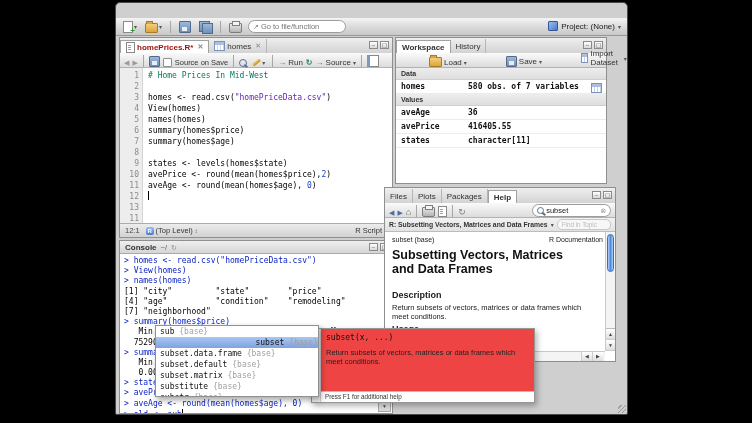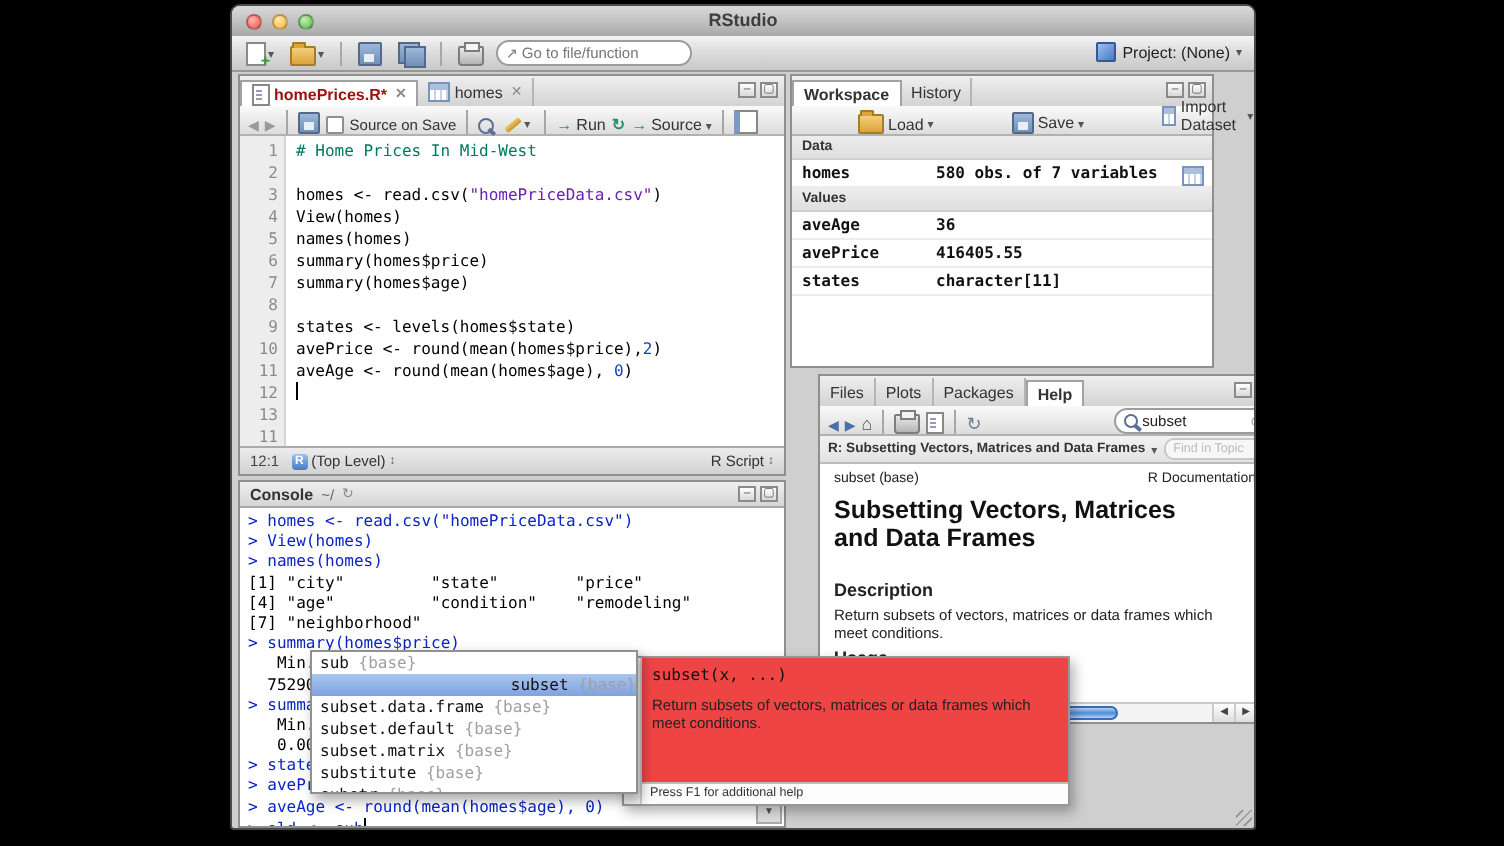--- a/index.html
+++ b/index.html
@@ -158,26 +158,20 @@
           font-size:6.3px;color:#333;line-height:10px;padding-left:4px;background:#fdfdfd;}
   .grip{position:absolute;right:1px;bottom:1px;width:8px;height:8px;
         background:repeating-linear-gradient(135deg,transparent 0 2px,#9a9a9a 2px 3px);}
 </style>
 </head>
 <body>
 
 <div id="stage">
   <div class="win">
 
-    <div class="titlebar">
-      <span class="tl red"></span>
-      <span class="tl yel"></span>
-      <span class="tl grn"></span>
-      <div class="wtitle">RStudio</div>
-    </div>
 
     <div class="maintb">
       <div class="mtbrow">
         <span class="ib">
             <span class="icon-newdoc"></span>
             <span class="dd">▾</span>
           </span>
         <span class="ib">
             <span class="icon-folder"></span>
             <span class="dd">▾</span>
@@ -369,21 +363,21 @@
             <span class="nm">avePrice</span>
             <span class="vl">416405.55</span>
           </div>
           <div class="wrow">
             <span class="nm">states</span>
             <span class="vl">character[11]</span>
           </div>
         </div>
     </div>
 
-    <div class="pane" style="left:293px;top:184px;width:232px;height:175px;">
+    <div class="pane" style="left:268px;top:184px;width:232px;height:175px;">
       <div class="tabbar">
         <span class="tab">Files</span>
           <span class="tab">Plots</span>
           <span class="tab">Packages</span>
           <span class="tab active">Help</span>
           <span class="minmax">
           <span class="wbtn">‒</span>
           <span class="wbtn">▢</span>
         </span>
       </div>

